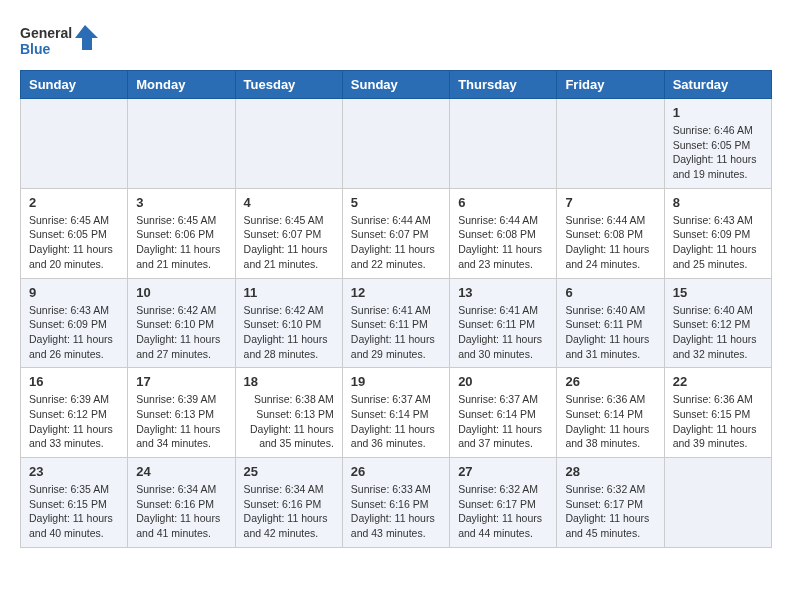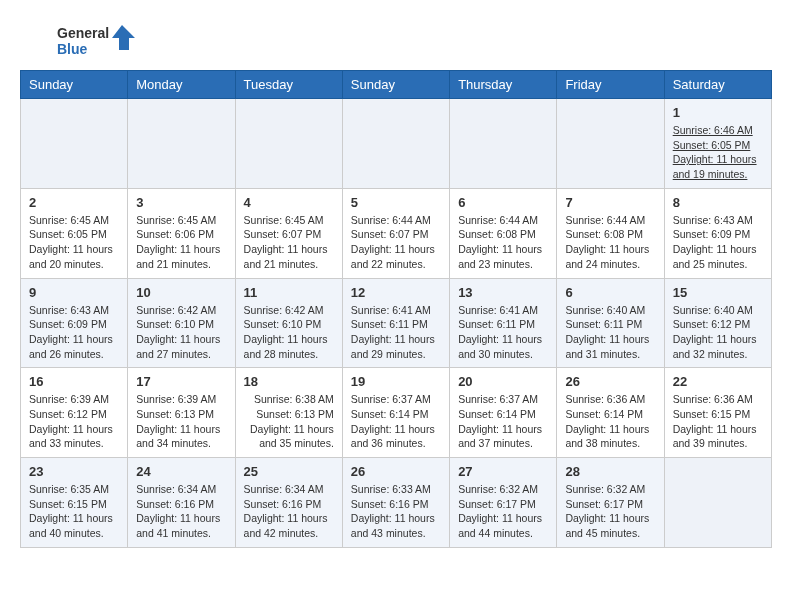--- a/index.html
+++ b/index.html
@@ -13,21 +13,20 @@
     .header {
       display: flex;
       align-items: flex-start;
       justify-content: space-between;
       margin-bottom: 10px;
     }
     .logo {
       display: flex;
       align-items: center;
       gap: 4px;
-      margin-left: 37px;
     }
     .title-block {
       text-align: right;
     }
     .month-title {
       font-size: 32px;
       font-weight: bold;
       color: #333;
     }
     .location-title {
@@ -36,21 +35,21 @@
     }
     .calendar {
       width: 100%;
       border-collapse: collapse;
       border: 1px solid #ccc;
     }
     .calendar th {
       background: #2a6db5;
       color: #fff;
       font-size: 13px;
-      font-weight: normal;
+      font-weight: bold;
       padding: 6px 8px;
       text-align: left;
       border: 1px solid #1a5a9a;
     }
     .calendar td {
       width: calc(100% / 7);
       vertical-align: top;
       padding: 6px 8px;
       border: 1px solid #ccc;
       font-size: 11px;
@@ -111,21 +110,21 @@
   <tbody id="calendar-body">
   <tr class="row-alt">
         <td class="empty"></td>
         <td class="empty"></td>
         <td class="empty"></td>
         <td class="empty"></td>
         <td class="empty"></td>
         <td class="empty"></td>
         <td>
           <span class="day-num">1</span>
-          <div class="day-info" style="white-space: pre-line; text-decoration: underline;">Sunrise: 6:46 AM
+          <div class="day-info" style="white-space: pre-line;">Sunrise: 6:46 AM
 Sunset: 6:05 PM
 Daylight: 11 hours
 and 19 minutes.</div>
         </td>
       </tr>
       <tr>
         <td>
           <span class="day-num">2</span>
           <div class="day-info" style="white-space: pre-line;">Sunrise: 6:45 AM
 Sunset: 6:05 PM

